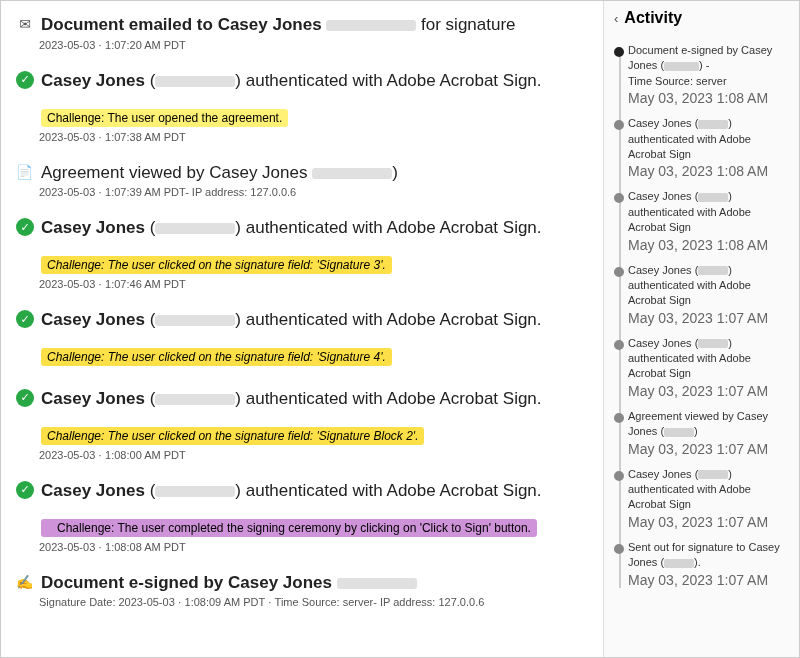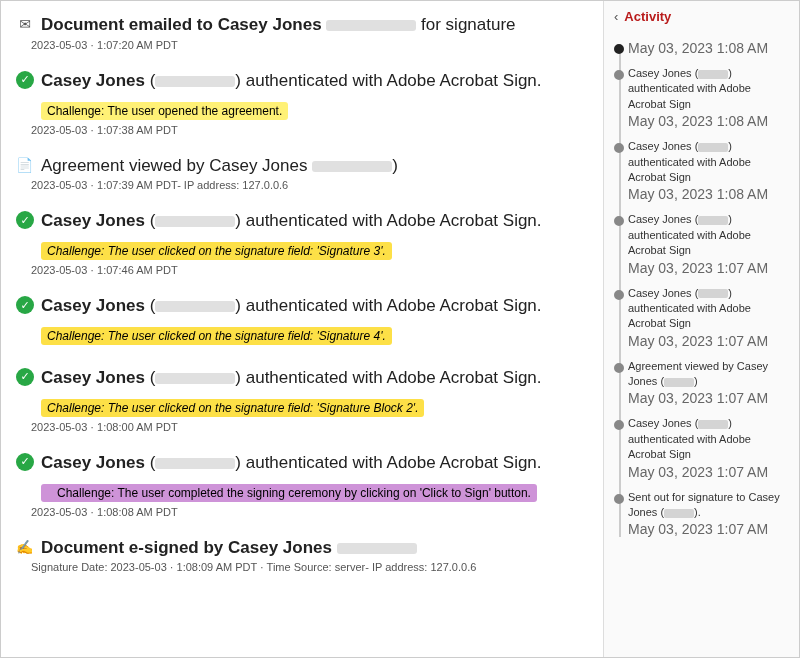--- a/index.html
+++ b/index.html
@@ -78,55 +78,55 @@
       height: 11px;
       vertical-align: middle;
       opacity: 0.6;
     }
 
     .challenge-box {
       display: inline-block;
       padding: 2px 6px;
       border-radius: 3px;
       font-size: 12px;
-      margin: 7px 0 3px 26px;
+      margin: 14px 0 3px 26px;
       font-weight: 500;
       text-align: center;
     }
     .challenge-yellow { background: #fff176; }
     .challenge-cyan { background: #fde047; font-style: italic; }
     .challenge-purple { background: #ce93d8; padding-left: 16px; }
 
     .event-timestamp {
       font-size: 11px;
       color: #555;
-      margin-left: 16px;
+      margin-left: 24px;
       margin-top: 1px;
     }
 
     
     .right-panel {
       width: 195px;
       padding: 8px 10px;
       overflow-y: auto;
       background: #fafafa;
     }
 
     .right-header {
       display: flex;
       align-items: center;
       gap: 6px;
       margin-bottom: 10px;
       padding-bottom: 6px;
     }
 
     .right-header-title {
-      font-size: 13px;
+      font-size: 16px;
       font-weight: bold;
-      color: #b91c1c;
+      color: #000000;
     }
 
     .back-arrow {
       color: #555;
       font-size: 13px;
     }
 
     .timeline {
       position: relative;
       padding-left: 14px;
@@ -250,20 +250,21 @@
 
 <div class="right-panel">
   <div class="right-header">
     <span class="back-arrow">‹</span>
     <span class="right-header-title">Activity</span>
   </div>
   <div class="timeline">
 
   <div class="timeline-item">
         <div class="timeline-dot dark"></div>
+        <div class="timeline-text">Document e-signed by Casey Jones (<span class="timeline-blurred" style="width:35px;display:inline-block;"></span>) -<br>Time Source: server</div>
         <div class="timeline-date">May 03, 2023 1:08 AM</div>
       </div>
       <div class="timeline-item">
         <div class="timeline-dot"></div>
         <div class="timeline-text">Casey Jones (<span class="timeline-blurred" style="width:30px;display:inline-block;"></span>)<br>authenticated with Adobe Acrobat Sign</div>
         <div class="timeline-date">May 03, 2023 1:08 AM</div>
       </div>
       <div class="timeline-item">
         <div class="timeline-dot"></div>
         <div class="timeline-text">Casey Jones (<span class="timeline-blurred" style="width:30px;display:inline-block;"></span>)<br>authenticated with Adobe Acrobat Sign</div>

